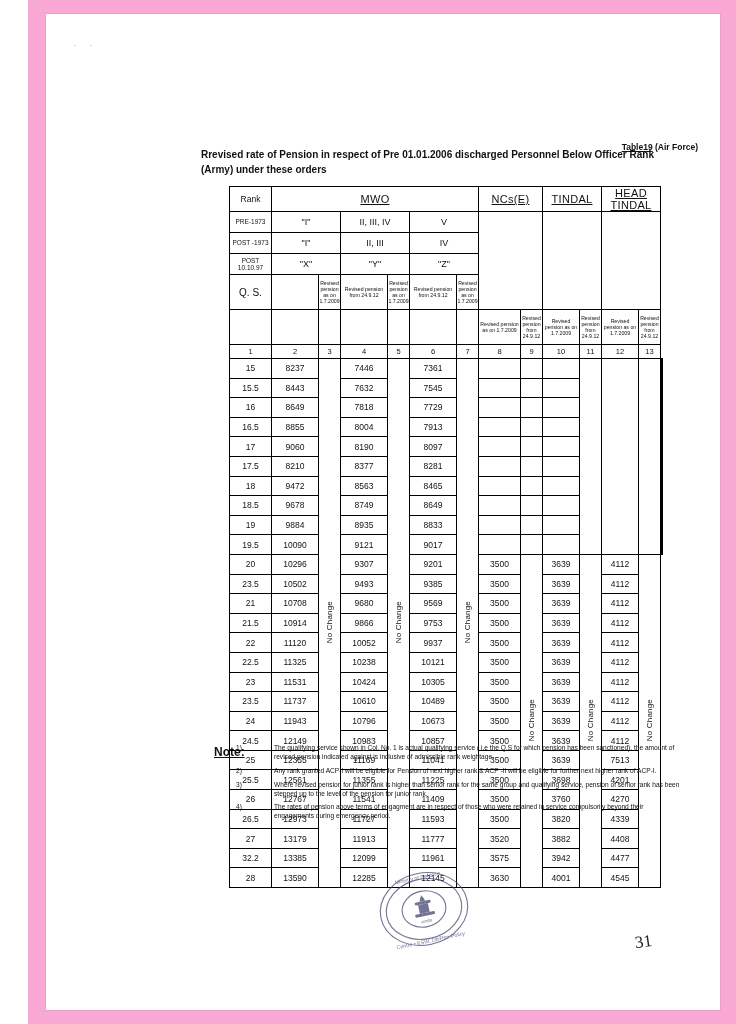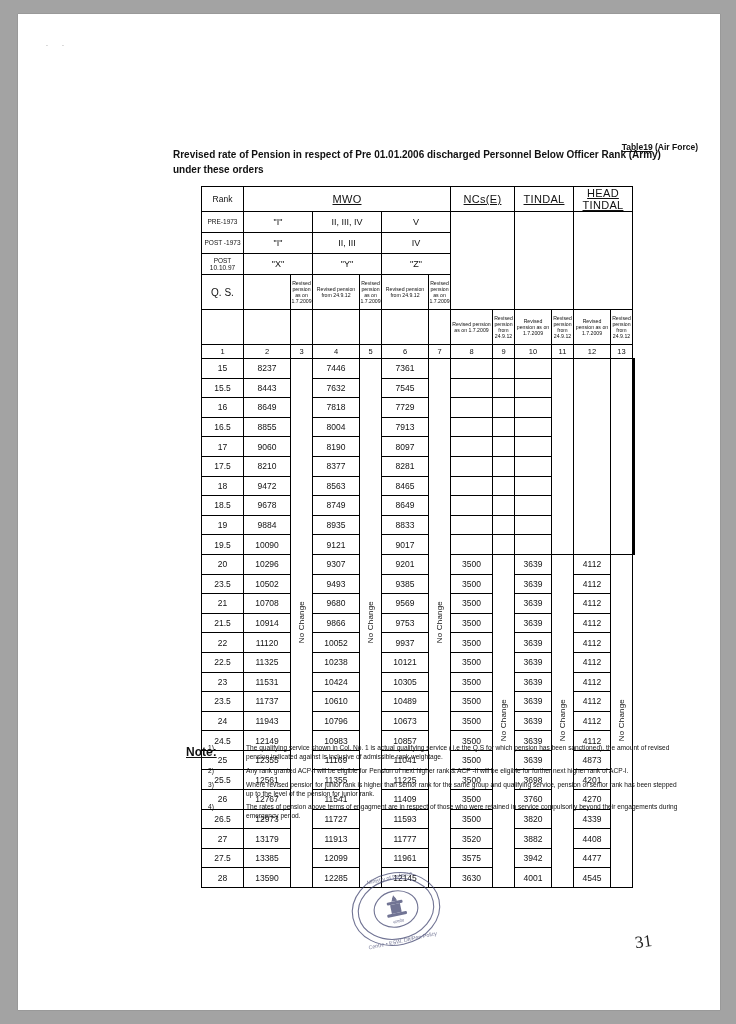--- a/index.html
+++ b/index.html
@@ -6,21 +6,22 @@
   body{
     width:736px;height:1024px;
     background:#ffffff;
     font-family:"Liberation Sans", sans-serif;
     color:#111;
     position:relative;
     overflow:hidden;
   }
   .page{
     position:absolute;inset:0;
-    background:#a3a3a3;
+    background:#f9a8d4;
+    margin-left:28px;
   }
   .sheet{
     position:absolute;
     left:18px;top:14px;right:16px;bottom:14px;
     background:#ffffff;
     box-shadow:0 0 1px rgba(0,0,0,.35);
   }
   .corner-marks{
     position:absolute;left:28px;top:26px;font-size:7px;color:#777;letter-spacing:6px;
   }
@@ -397,21 +398,21 @@
               <td>3639</td>
               <td>4112</td>
             </tr>
             <tr>
               <td>25</td>
               <td>12355</td>
               <td>11169</td>
               <td>11041</td>
               <td>3500</td>
               <td>3639</td>
-              <td>4873</td>
+              <td>7513</td>
             </tr>
             <tr>
               <td>25.5</td>
               <td>12561</td>
               <td>11355</td>
               <td>11225</td>
               <td>3500</td>
               <td>3698</td>
               <td>4201</td>
             </tr>
@@ -436,21 +437,21 @@
             <tr>
               <td>27</td>
               <td>13179</td>
               <td>11913</td>
               <td>11777</td>
               <td>3520</td>
               <td>3882</td>
               <td>4408</td>
             </tr>
             <tr>
-              <td>27.5</td>
+              <td>32.2</td>
               <td>13385</td>
               <td>12099</td>
               <td>11961</td>
               <td>3575</td>
               <td>3942</td>
               <td>4477</td>
             </tr>
             <tr>
               <td>28</td>
               <td>13590</td>

